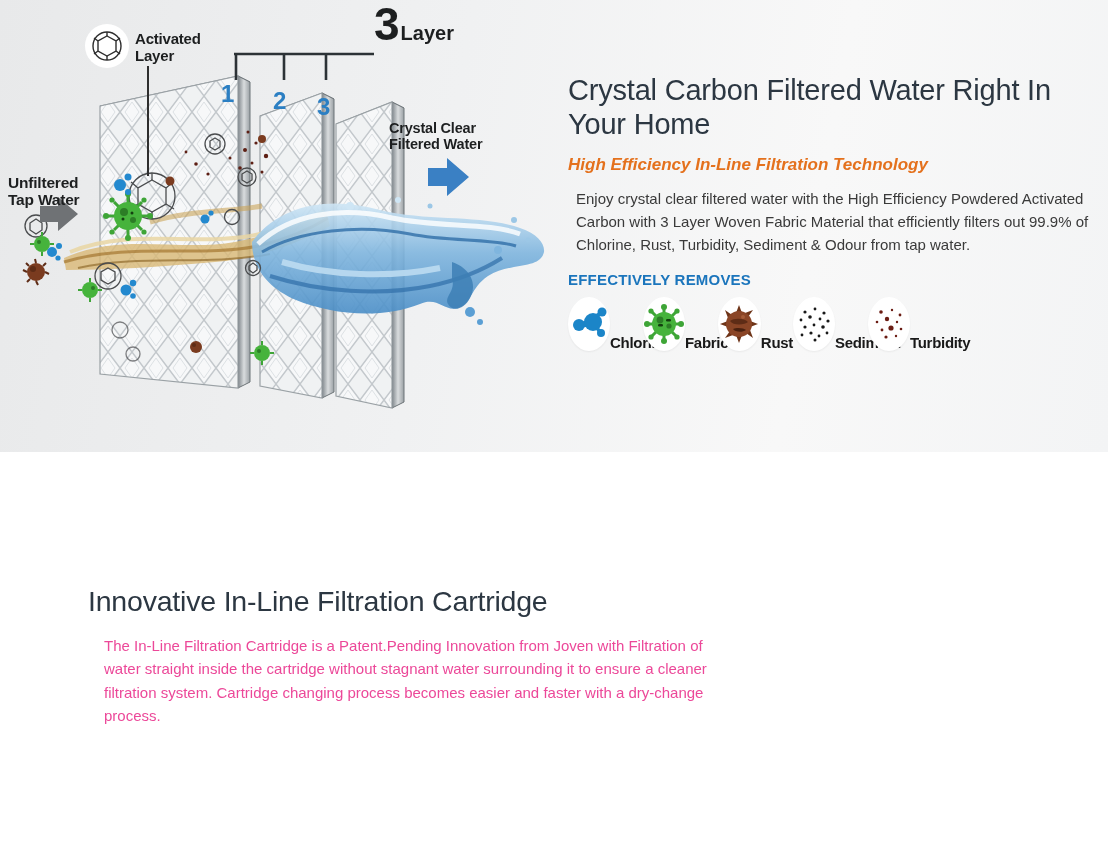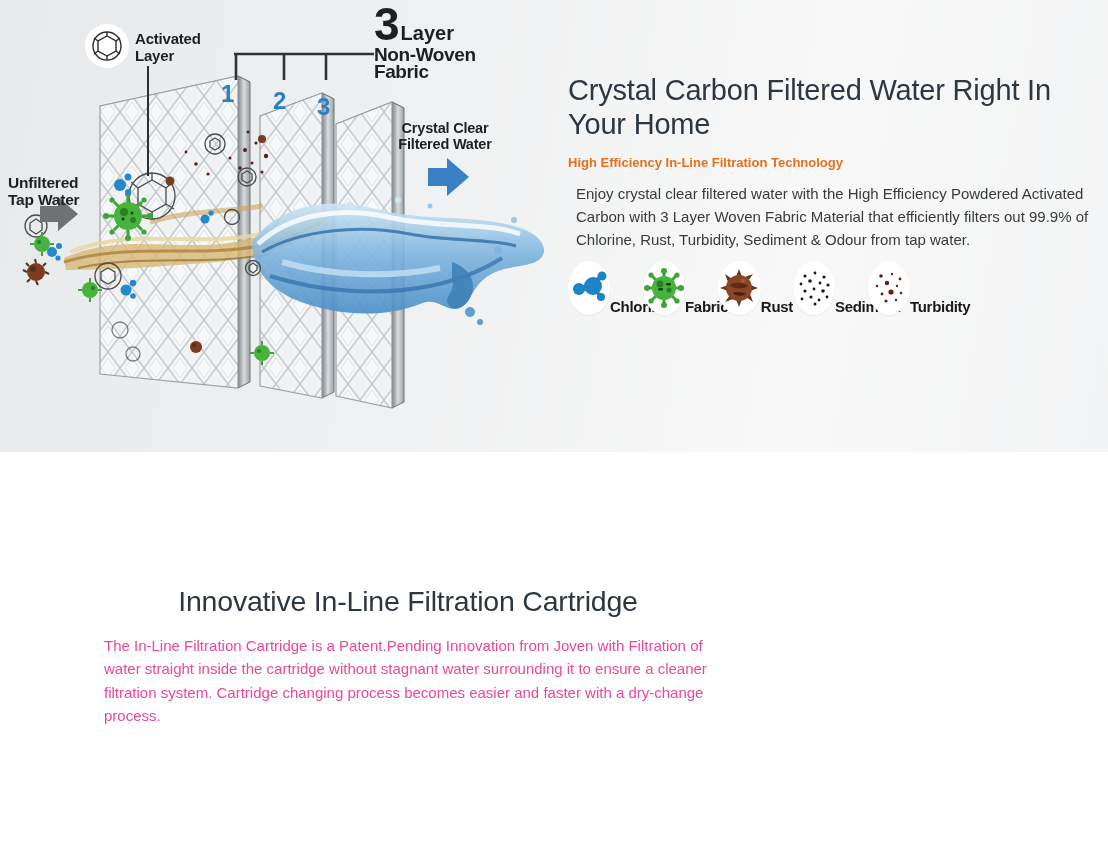--- a/index.html
+++ b/index.html
@@ -17,47 +17,47 @@
   }
   
   .filter-diagram{position:absolute;left:0;top:0;width:548px;height:450px;}
   .filter-diagram svg{position:absolute;left:0;top:0;}
   .diag-label{
     position:absolute;font-weight:700;color:#1d1f20;line-height:1.1;
     letter-spacing:-0.2px;
   }
   .lbl-activated{left:135px;top:31px;font-size:15px;width:90px;}
   .lbl-unfiltered{left:8px;top:174px;font-size:15.5px;width:96px;}
-  .lbl-crystal{left:389px;top:121px;font-size:14.5px;width:112px;text-align:center;}
+  .lbl-crystal{left:389px;top:121px;font-size:14.5px;width:112px;}
   .layer-block{position:absolute;left:374px;top:6px;color:#1d1f20;}
   .layer-row{display:flex;align-items:flex-end;}
   .layer-big{font-size:46px;font-weight:700;line-height:0.82;letter-spacing:-1px;}
   .layer-word{font-size:20px;font-weight:700;line-height:1;margin-left:2px;margin-bottom:1px;}
   .layer-sub{font-size:19px;font-weight:700;line-height:0.92;width:110px;margin-top:2px;letter-spacing:-0.4px;}
   .panel-num{position:absolute;font-size:24px;font-weight:700;color:#2b7fc3;font-style:normal;}
   .pn1{left:221px;top:80px;} .pn2{left:273px;top:87px;} .pn3{left:317px;top:93px;}
   
   .intro{position:absolute;left:568px;top:74px;width:520px;}
   .intro h1{
     margin:0;font-size:29px;font-weight:400;color:#2c3742;line-height:1.17;letter-spacing:-0.2px;
   }
-  .intro .sub{margin:13px 0 0 0;font-size:13px;font-weight:700;color:#e4711d;}
+  .intro .sub{margin:13px 0 0 0;font-size:17px;font-weight:700;color:#e4711d;font-style:italic;}
   .intro p{margin:12px 0 0 8px;font-size:15px;color:#3a3a3a;line-height:1.55;width:520px;}
   .removes-title{margin:14px 0 0 0;font-size:15px;font-weight:700;color:#1b75bc;letter-spacing:0.2px;}
   .removes-row{display:flex;margin-top:9px;}
   .remove-item{width:75px;display:flex;flex-direction:row;align-items:flex-end;}
   .remove-circle{
     width:54px;height:54px;border-radius:50%;background:#ffffff;
     display:flex;align-items:center;justify-content:center;
     box-shadow:0 1px 2px rgba(0,0,0,0.06);
   }
   .remove-label{margin-top:7px;font-size:15px;font-weight:700;color:#191919;letter-spacing:-0.3px;}
   
   .cartridge-text{position:absolute;left:88px;top:133px;width:640px;}
-  .cartridge-text h2{margin:0;font-size:28.5px;font-weight:400;color:#2c3742;letter-spacing:-0.2px;text-align:center;}
+  .cartridge-text h2{margin:0;font-size:28.5px;font-weight:400;color:#2c3742;letter-spacing:-0.2px;}
   .cartridge-text p{margin:16px 0 0 16px;font-size:15px;color:#ec4899;line-height:1.55;width:620px;}
 </style>
 </head>
 <body>
 
 <div class="top-section">
 
   <div class="filter-diagram">
     <svg width="548" height="450" viewBox="0 0 548 450">
       <defs>
@@ -255,33 +255,33 @@
       <polygon points="40,206 58,206 58,197 78,214 58,231 58,222 40,222" fill="#6f7275"></polygon>
       <polygon points="428,168 447,168 447,158 469,177 447,196 447,186 428,186" fill="#3a80c4"></polygon>
     </svg>
 
     <div class="diag-label lbl-activated">Activated Layer</div>
     <div class="layer-block">
       <div class="layer-row">
         <span class="layer-big">3</span>
         <span class="layer-word">Layer</span>
       </div>
-      <div class="layer-sub">Non-Woven Fabric</div>
     </div>
     <div class="diag-label lbl-unfiltered">Unfiltered Tap Water</div>
     <div class="diag-label lbl-crystal">Crystal Clear Filtered Water</div>
     <span class="panel-num pn1">1</span>
     <span class="panel-num pn2">2</span>
     <span class="panel-num pn3">3</span>
   </div>
 
   <div class="intro">
     <h1>Crystal Carbon Filtered Water Right In Your Home</h1>
     <div class="sub">High Efficiency In-Line Filtration Technology</div>
     <p>Enjoy crystal clear filtered water with the High Efficiency Powdered Activated Carbon with 3 Layer Woven Fabric Material that efficiently filters out 99.9% of Chlorine, Rust, Turbidity, Sediment &amp; Odour from tap water.</p>
+    <div class="removes-title">EFFECTIVELY REMOVES</div>
 
     <div class="removes-row">
       <div class="remove-item">
         <div class="remove-circle">
           <svg width="42" height="42" viewBox="0 0 42 42">
             <line x1="11" y1="22" x2="24" y2="20" stroke="#1b85c8" stroke-width="6"></line>
             <circle cx="11" cy="22" r="6" fill="#1b85c8"></circle>
             <circle cx="25" cy="19" r="9" fill="#1b85c8"></circle>
             <circle cx="34" cy="9" r="4.5" fill="#1b85c8"></circle>
             <circle cx="33" cy="30" r="4" fill="#1b85c8"></circle>

